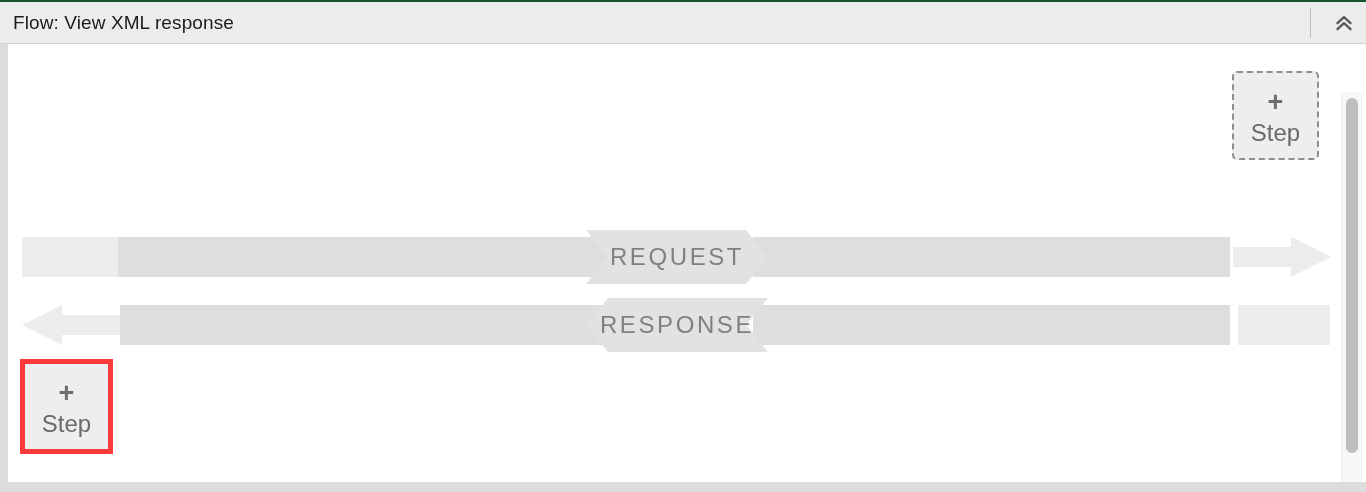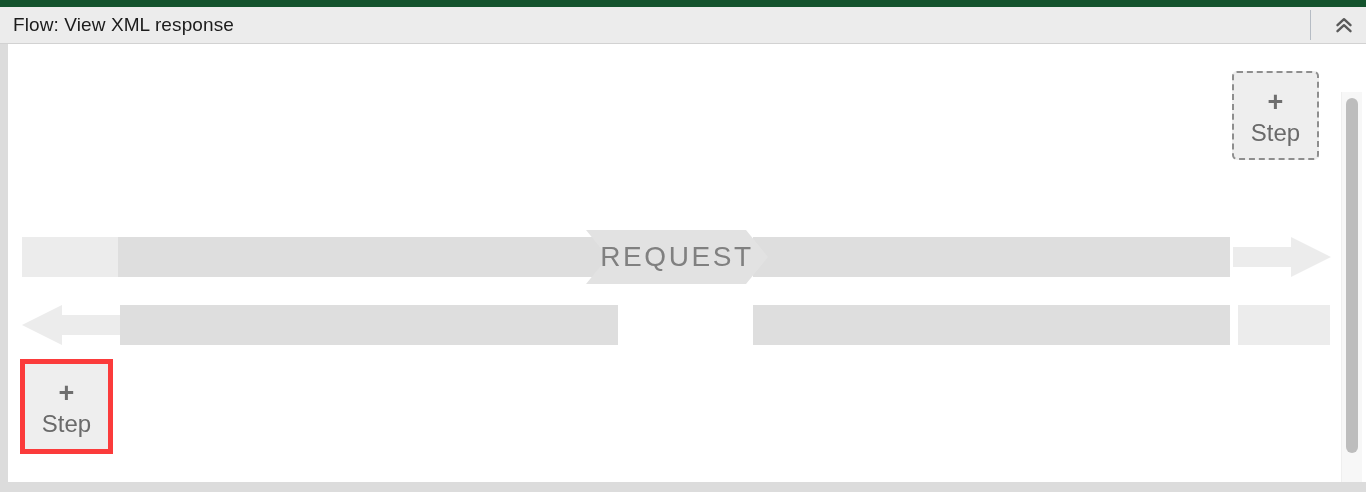--- a/index.html
+++ b/index.html
@@ -24,21 +24,21 @@
 
   
   .panel-header {
     position: absolute;
     left: 0;
     top: 0;
     width: 1366px;
     height: 44px;
     box-sizing: border-box;
     background: #ececec;
-    border-top: 7px solid #14532d;
+    border-top: 2px solid #14532d;
     border-bottom: 1px solid #d2d2d2;
     display: flex;
     align-items: center;
   }
   .panel-title {
     margin-left: 13px;
     font-size: 19px;
     color: #1c1c1c;
     letter-spacing: 0.1px;
     white-space: nowrap;
@@ -155,21 +155,21 @@
   }
   .banner svg { display: block; }
   .banner-text {
     position: absolute;
     left: 0; top: 0;
     width: 100%;
     height: 54px;
     display: flex;
     align-items: center;
     justify-content: center;
-    font-size: 28px;
+    font-size: 24px;
     letter-spacing: 2.6px;
     color: #808080;
   }
 
   
   .scroll-track {
     position: absolute;
     right: 4px;
     top: 48px;
     width: 20px;
@@ -234,20 +234,26 @@
     <div class="lane lane-response">
       <div class="arrow-head" style="left:14px;">
         <svg width="98" height="40" viewBox="0 0 98 40">
           <path d="M98 10 H40 V0 L0 20 L40 40 V30 H98 Z" fill="#ececec"></path>
         </svg>
       </div>
       <div class="seg seg-dark" style="left:112px; width:498px;"></div>
       <div class="seg seg-dark" style="left:745px; width:477px;"></div>
       <div class="seg seg-light" style="left:1230px; width:92px;"></div>
 
+      <div class="banner" style="left:578px; width:182px;">
+        <svg width="182" height="54" viewBox="0 0 182 54" preserveAspectRatio="none">
+          <path d="M22 0 H182 L160 27 L182 54 H22 L0 27 Z" fill="#e2e2e2"></path>
+        </svg>
+        <span class="banner-text">RESPONSE</span>
+      </div>
     </div>
 
     <div class="step-add-bottom-wrap">
       <div class="step-add-bottom-inner">
         <span class="step-plus">+</span>
         <span class="step-label">Step</span>
       </div>
     </div>
 
     <div class="scroll-track">

